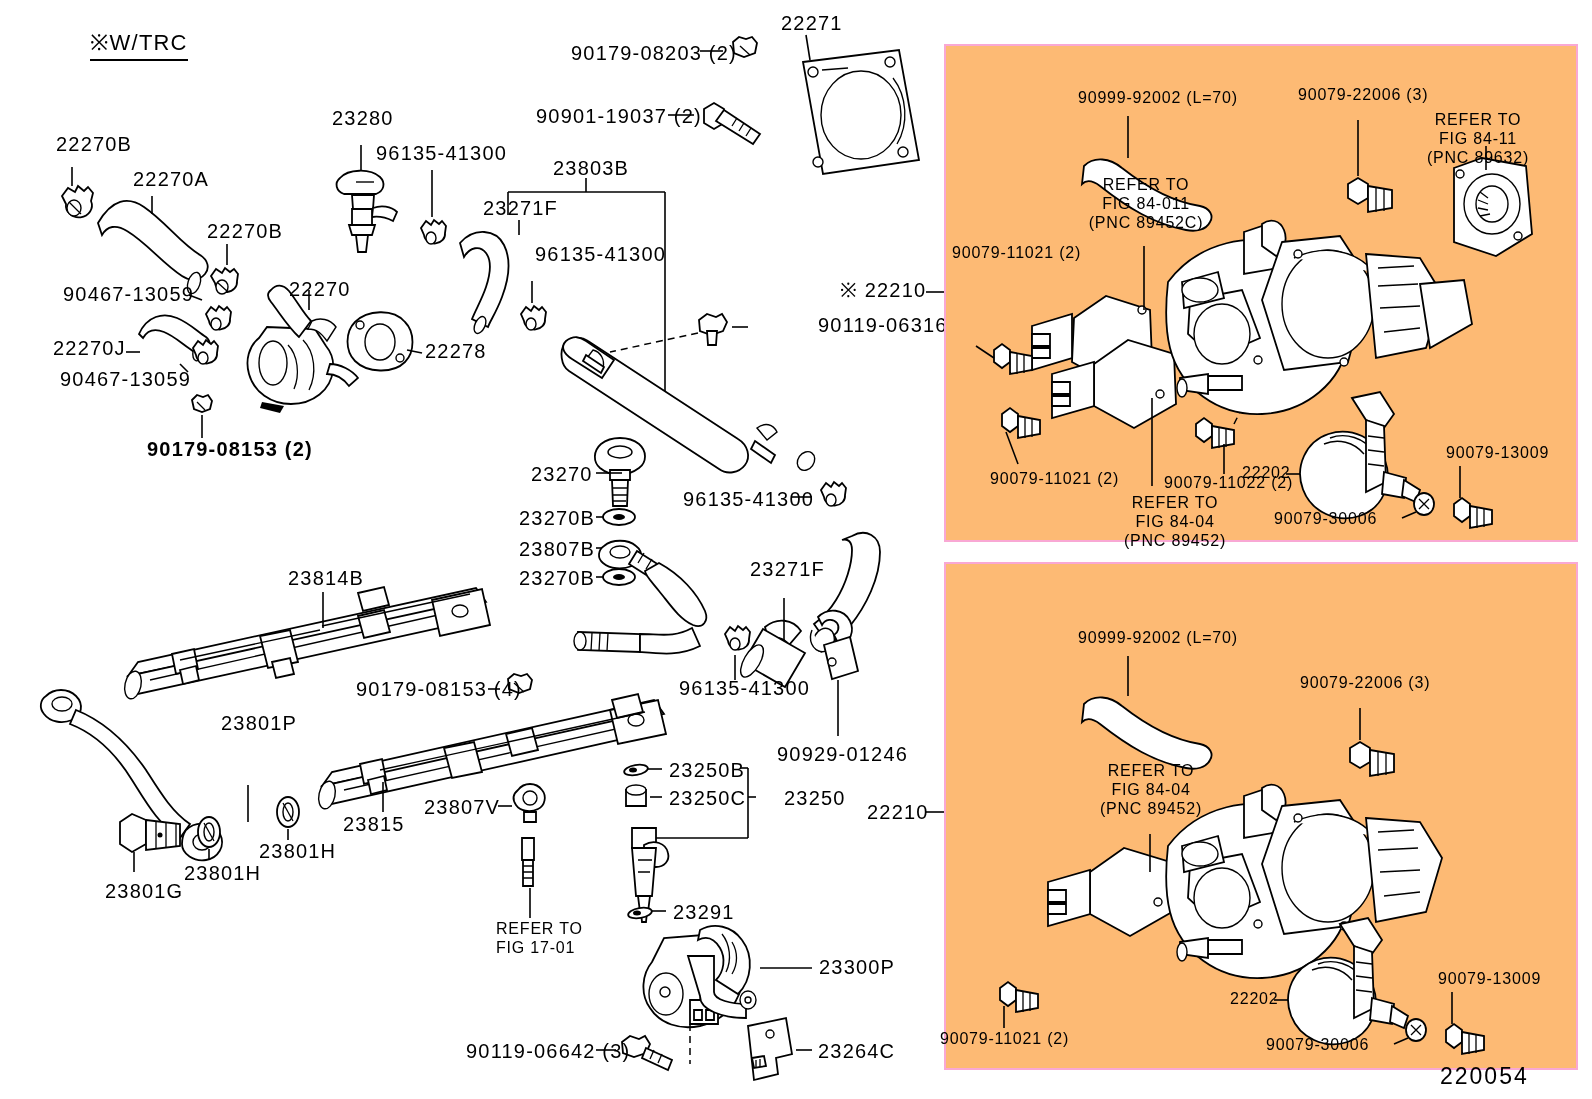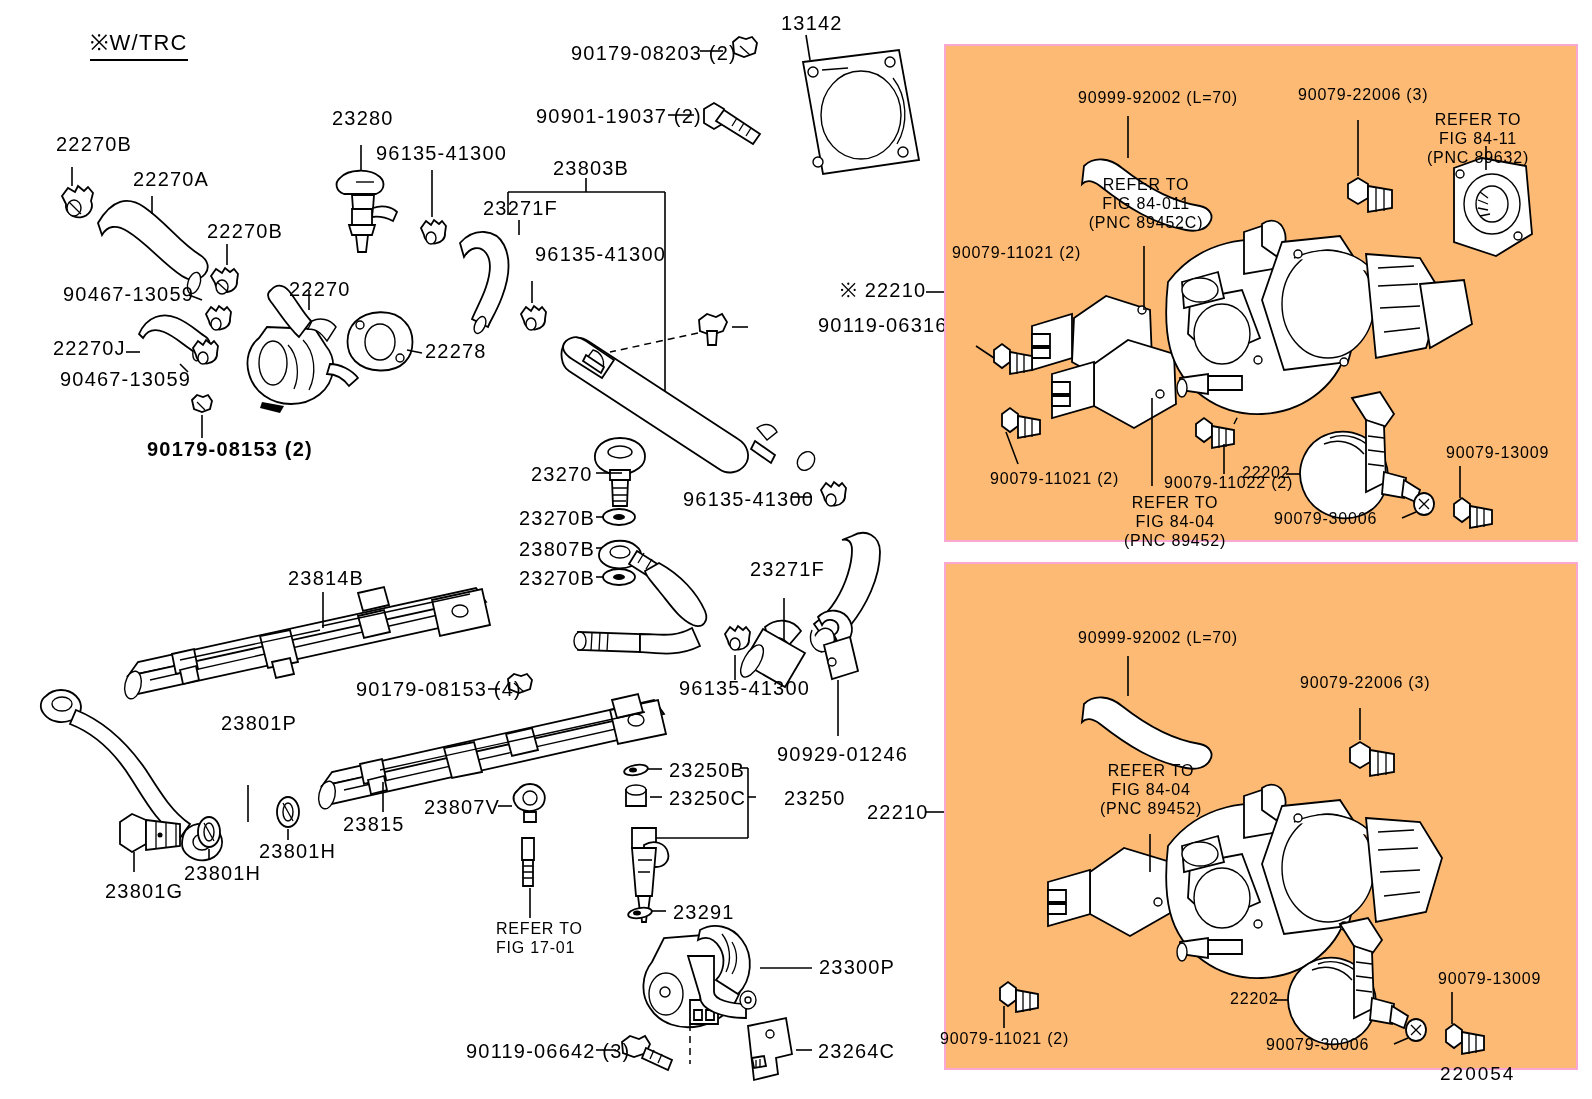--- a/index.html
+++ b/index.html
@@ -427,21 +427,21 @@
   <div class="lbl" style="left:147px;top:438px;font-weight:bold;">90179-08153 (2)</div>
   <div class="lbl" style="left:289px;top:278px;">22270</div>
   <div class="lbl" style="left:425px;top:340px;">22278</div>
   <div class="lbl" style="left:332px;top:107px;">23280</div>
   <div class="lbl" style="left:376px;top:142px;">96135-41300</div>
   <div class="lbl" style="left:483px;top:197px;">23271F</div>
   <div class="lbl" style="left:535px;top:243px;">96135-41300</div>
   <div class="lbl" style="left:553px;top:157px;">23803B</div>
   <div class="lbl" style="left:571px;top:42px;">90179-08203 (2)</div>
   <div class="lbl" style="left:536px;top:105px;">90901-19037 (2)</div>
-  <div class="lbl" style="left:781px;top:12px;">13142</div>
+  <div class="lbl" style="left:781px;top:12px;">22271</div>
   <div class="lbl" style="left:788px;top:314px;margin-left:30px;">90119-06316 (2)</div>
   <div class="lbl" style="left:840px;top:279px;">※ 22210</div>
   <div class="lbl" style="left:531px;top:463px;">23270</div>
   <div class="lbl" style="left:519px;top:507px;">23270B</div>
   <div class="lbl" style="left:519px;top:538px;">23807B</div>
   <div class="lbl" style="left:519px;top:567px;">23270B</div>
   <div class="lbl" style="left:683px;top:488px;">96135-41300</div>
   <div class="lbl" style="left:750px;top:558px;">23271F</div>
   <div class="lbl" style="left:679px;top:677px;">96135-41300</div>
   <div class="lbl" style="left:777px;top:743px;">90929-01246</div>
@@ -681,15 +681,15 @@
     <div class="lbl small" style="left:354px;top:110px;">90079-22006 (3)</div>
     <div class="lbl small c" style="left:120px;top:198px;width:170px;">REFER TO
 FIG 84-04
 (PNC 89452)</div>
     <div class="lbl small" style="left:-6px;top:466px;">90079-11021 (2)</div>
     <div class="lbl small" style="left:284px;top:426px;">22202</div>
     <div class="lbl small" style="left:320px;top:472px;">90079-30006</div>
     <div class="lbl small" style="left:492px;top:406px;">90079-13009</div>
   </div>
 
-  <div class="lbl" style="left:1440px;top:1063px;font-size:19px;letter-spacing:2px;">220054</div>
+  <div class="lbl" style="left:1440px;top:1063px;font-size:23px;letter-spacing:2px;">220054</div>
 
 </div>
 
 </body></html>

